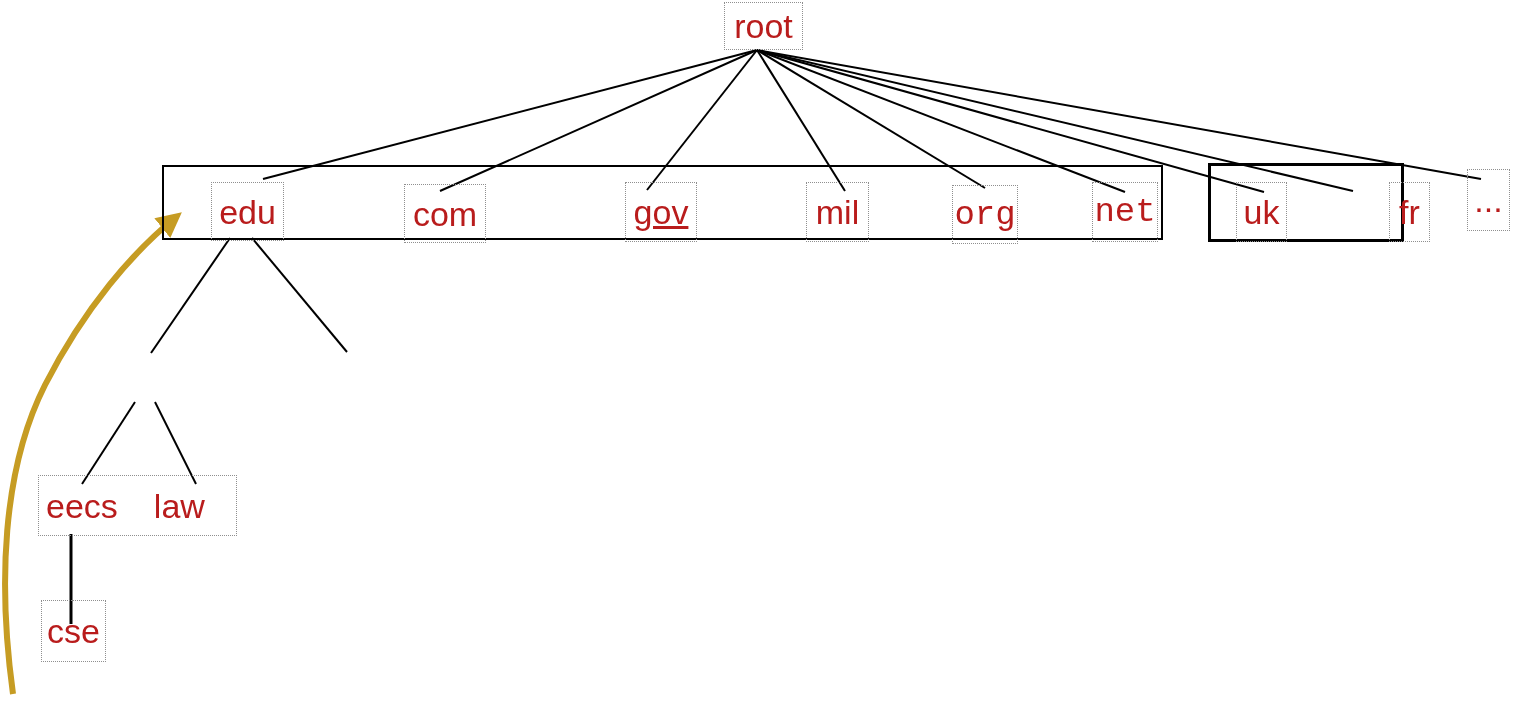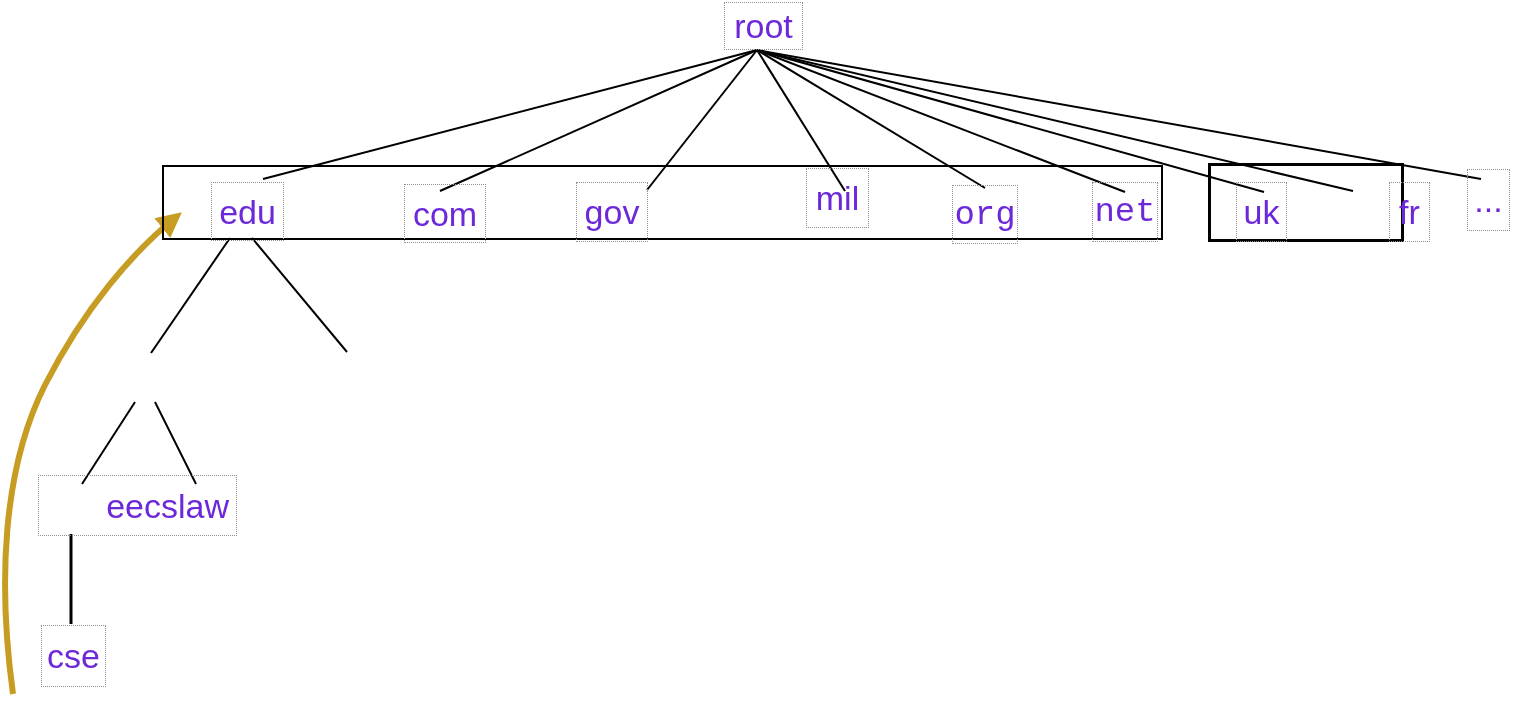--- a/index.html
+++ b/index.html
@@ -7,44 +7,45 @@
     padding: 0;
     background: #ffffff;
   }
   .canvas {
     position: relative;
     width: 1513px;
     height: 710px;
     background: #ffffff;
     overflow: hidden;
     font-family: "Liberation Sans", "DejaVu Sans", sans-serif;
-    color: #6d28d9;
+    color: #b91c1c;
   }
   svg.edges {
     position: absolute;
     left: 0;
     top: 0;
     width: 1513px;
     height: 710px;
   }
   .node-label {
     position: absolute;
     border: 1px dotted #8f8f8f;
     display: flex;
     align-items: center;
     justify-content: center;
     font-size: 34px;
     line-height: 1;
     white-space: nowrap;
     background: transparent;
   }
   .node-label.multi {
-    justify-content: flex-end;
+    justify-content: flex-start;
     padding: 0 7px;
     box-sizing: border-box;
+    gap: 36px;
   }
   .group-box {
     position: absolute;
     border: 2px solid #000000;
     box-sizing: border-box;
     background: transparent;
   }
   .group-box.cctld {
     border-width: 3px;
   }
@@ -80,30 +81,30 @@
     <path d="M 13 694 C -2 585, 2 470, 45 385 C 85 307, 133 252, 176 217" fill="none" stroke="#C69C23" stroke-width="6" marker-end="url(#gold-arrowhead)"></path>
   </svg>
 
   <div class="group-box gtld" style="left:162px;  top:165px; width:1001px; height:75px;"></div>
   <div class="group-box cctld" style="left:1208px; top:163px; width:196px;  height:79px;"></div>
 
   <div class="node-label" style="left:724px;  top:2px;   width:77px;  height:46px;">root</div>
 
   <div class="node-label" style="left:211px;  top:182px; width:71px;  height:57px;">edu</div>
   <div class="node-label" style="left:404px;  top:184px; width:80px;  height:57px;">com</div>
-  <div class="node-label" style="left:576px;  top:182px; width:70px;  height:58px;">gov</div>
-  <div class="node-label" style="left:806px;  top:168px; width:61px;  height:58px;">mil</div>
+  <div class="node-label" style="left:625px;  top:182px; width:70px;  height:58px;text-decoration:underline;">gov</div>
+  <div class="node-label" style="left:806px;  top:182px; width:61px;  height:58px;">mil</div>
   <div class="node-label" style="left:952px;  top:185px; width:64px;  height:57px;font-family:Liberation Mono, monospace;">org</div>
   <div class="node-label" style="left:1092px; top:182px; width:64px;  height:58px;font-family:Liberation Mono, monospace;">net</div>
 
   <div class="node-label" style="left:1236px; top:182px; width:49px;  height:58px;">uk</div>
   <div class="node-label" style="left:1389px; top:182px; width:39px;  height:58px;">fr</div>
   <div class="node-label" style="left:1467px; top:169px; width:41px;  height:60px;">...</div>
 
 
   <div class="node-label multi" style="left:38px; top:475px; width:199px; height:61px;">
     <span>eecs</span>
     <span>law</span>
   </div>
 
-  <div class="node-label" style="left:41px;   top:625px; width:63px;  height:60px;">cse</div>
+  <div class="node-label" style="left:41px;   top:600px; width:63px;  height:60px;">cse</div>
 
 </div>
 
 </body></html>

